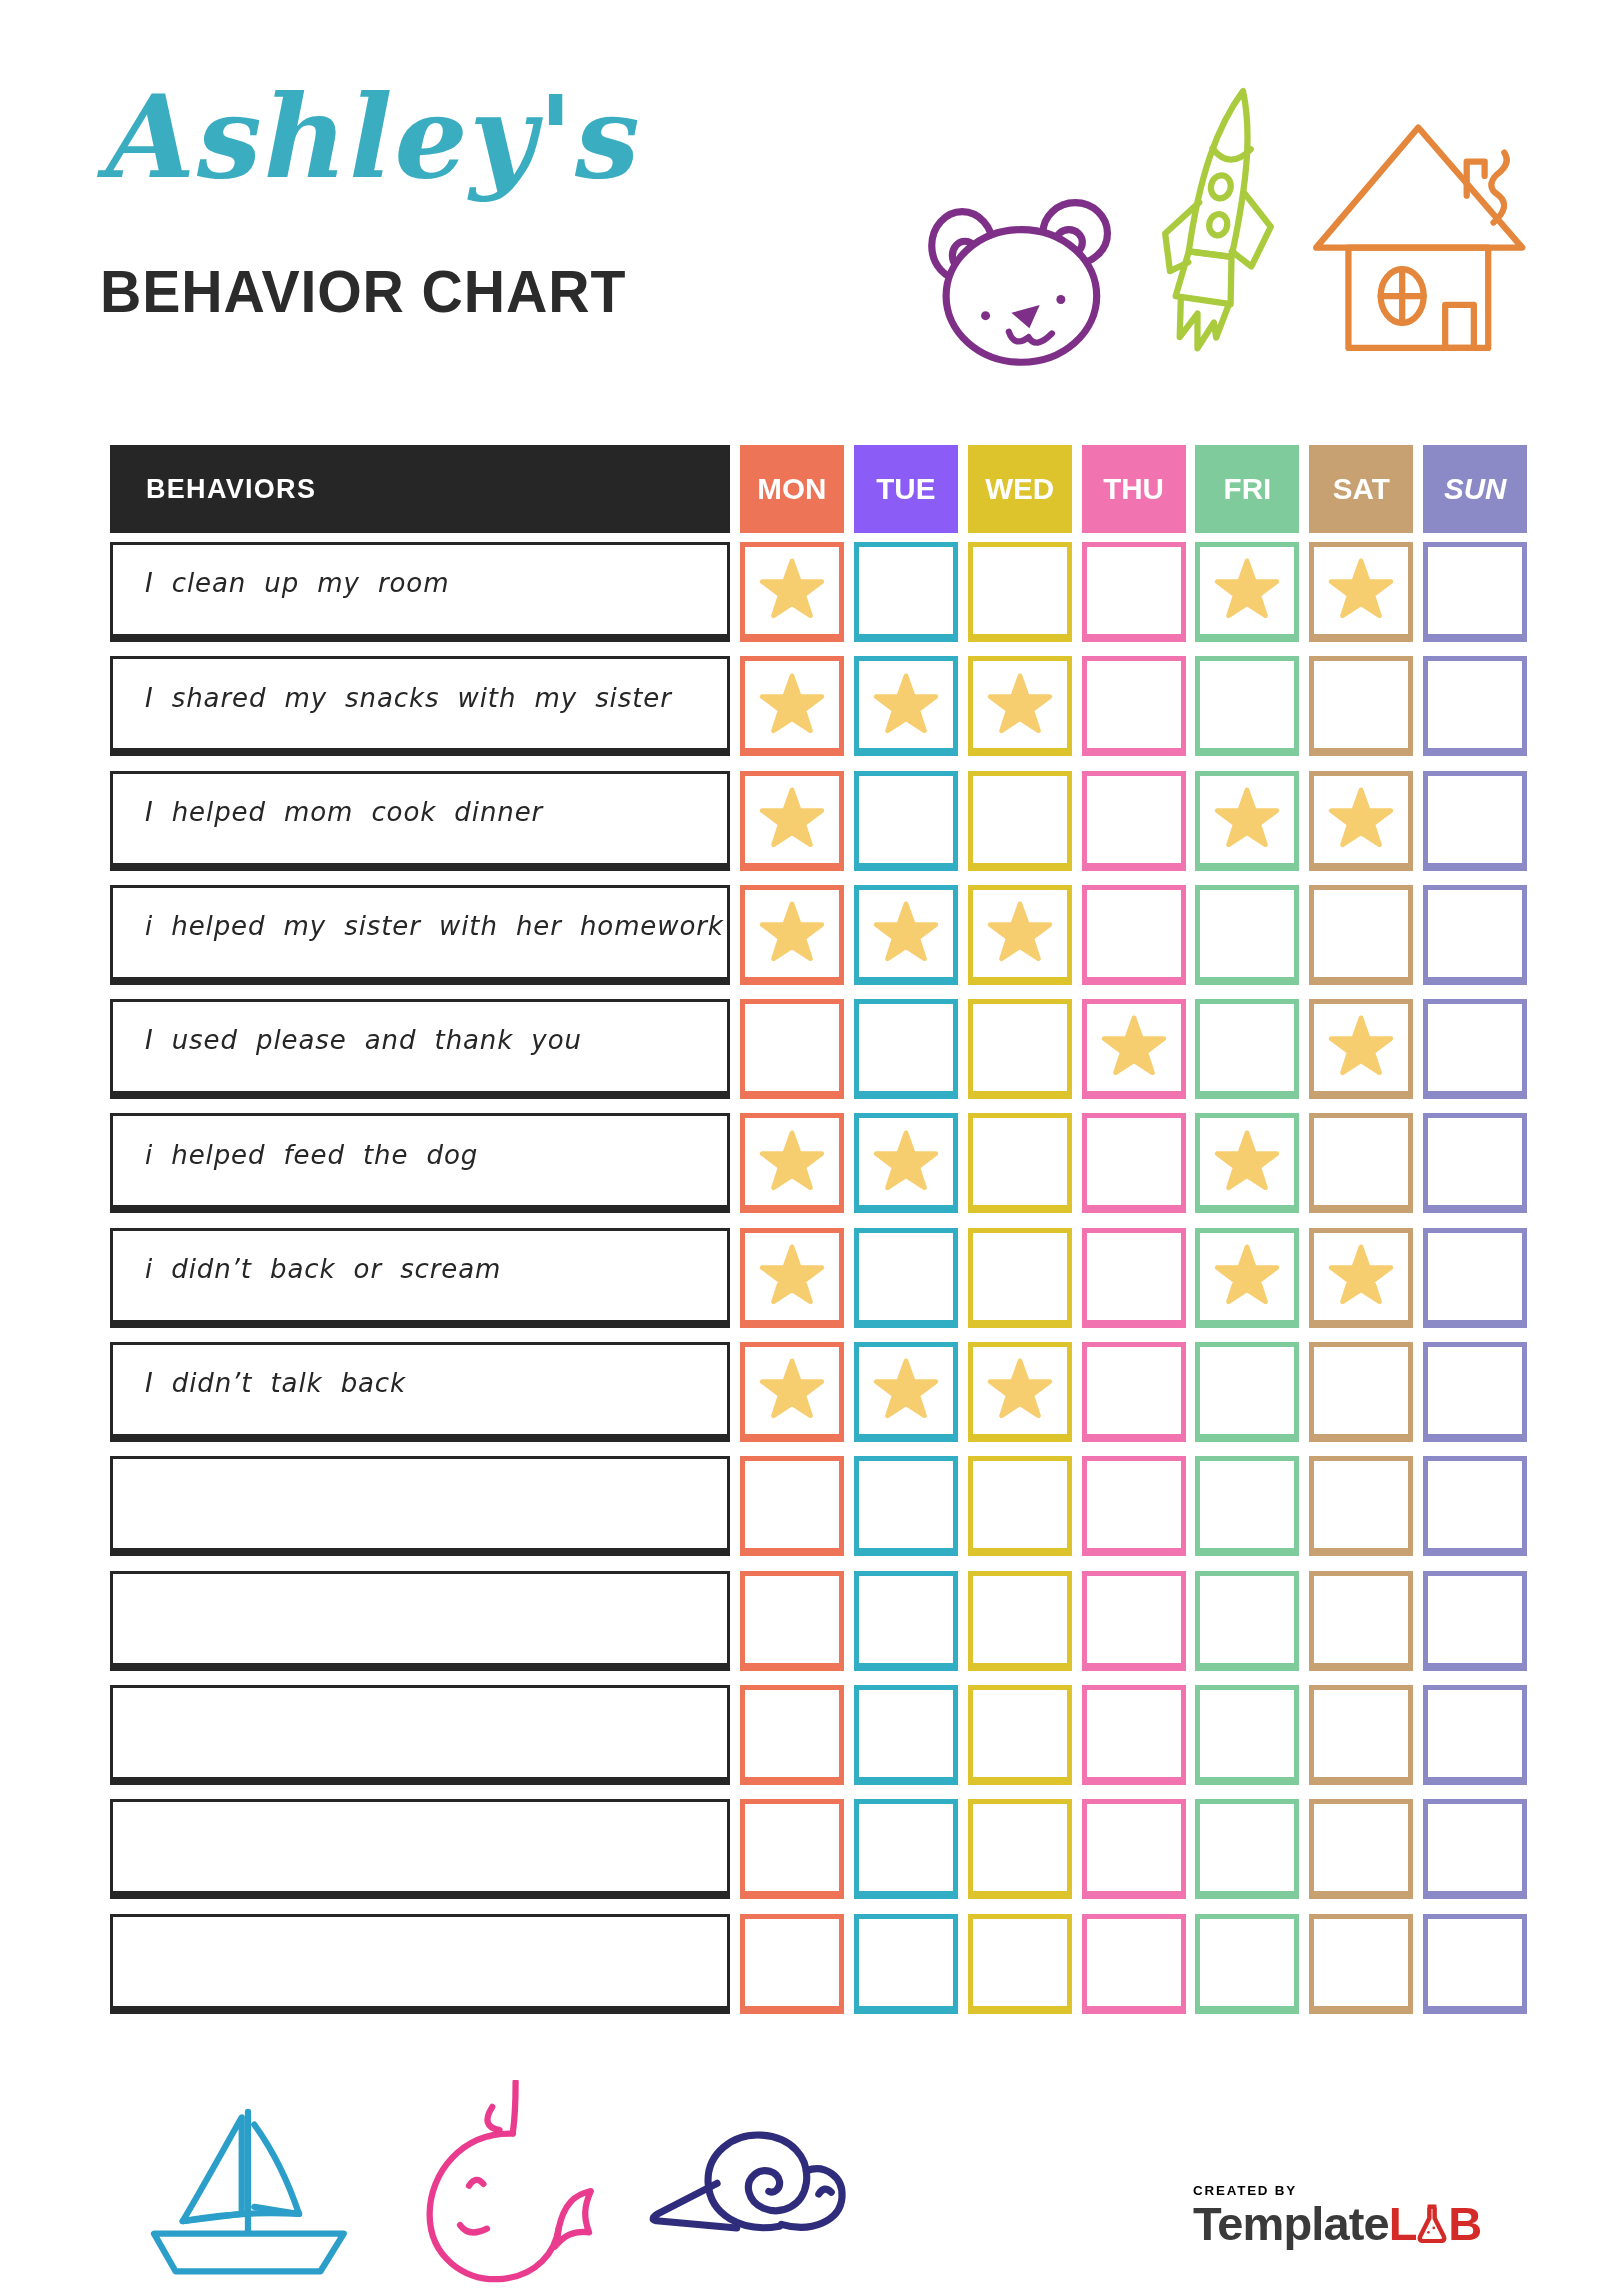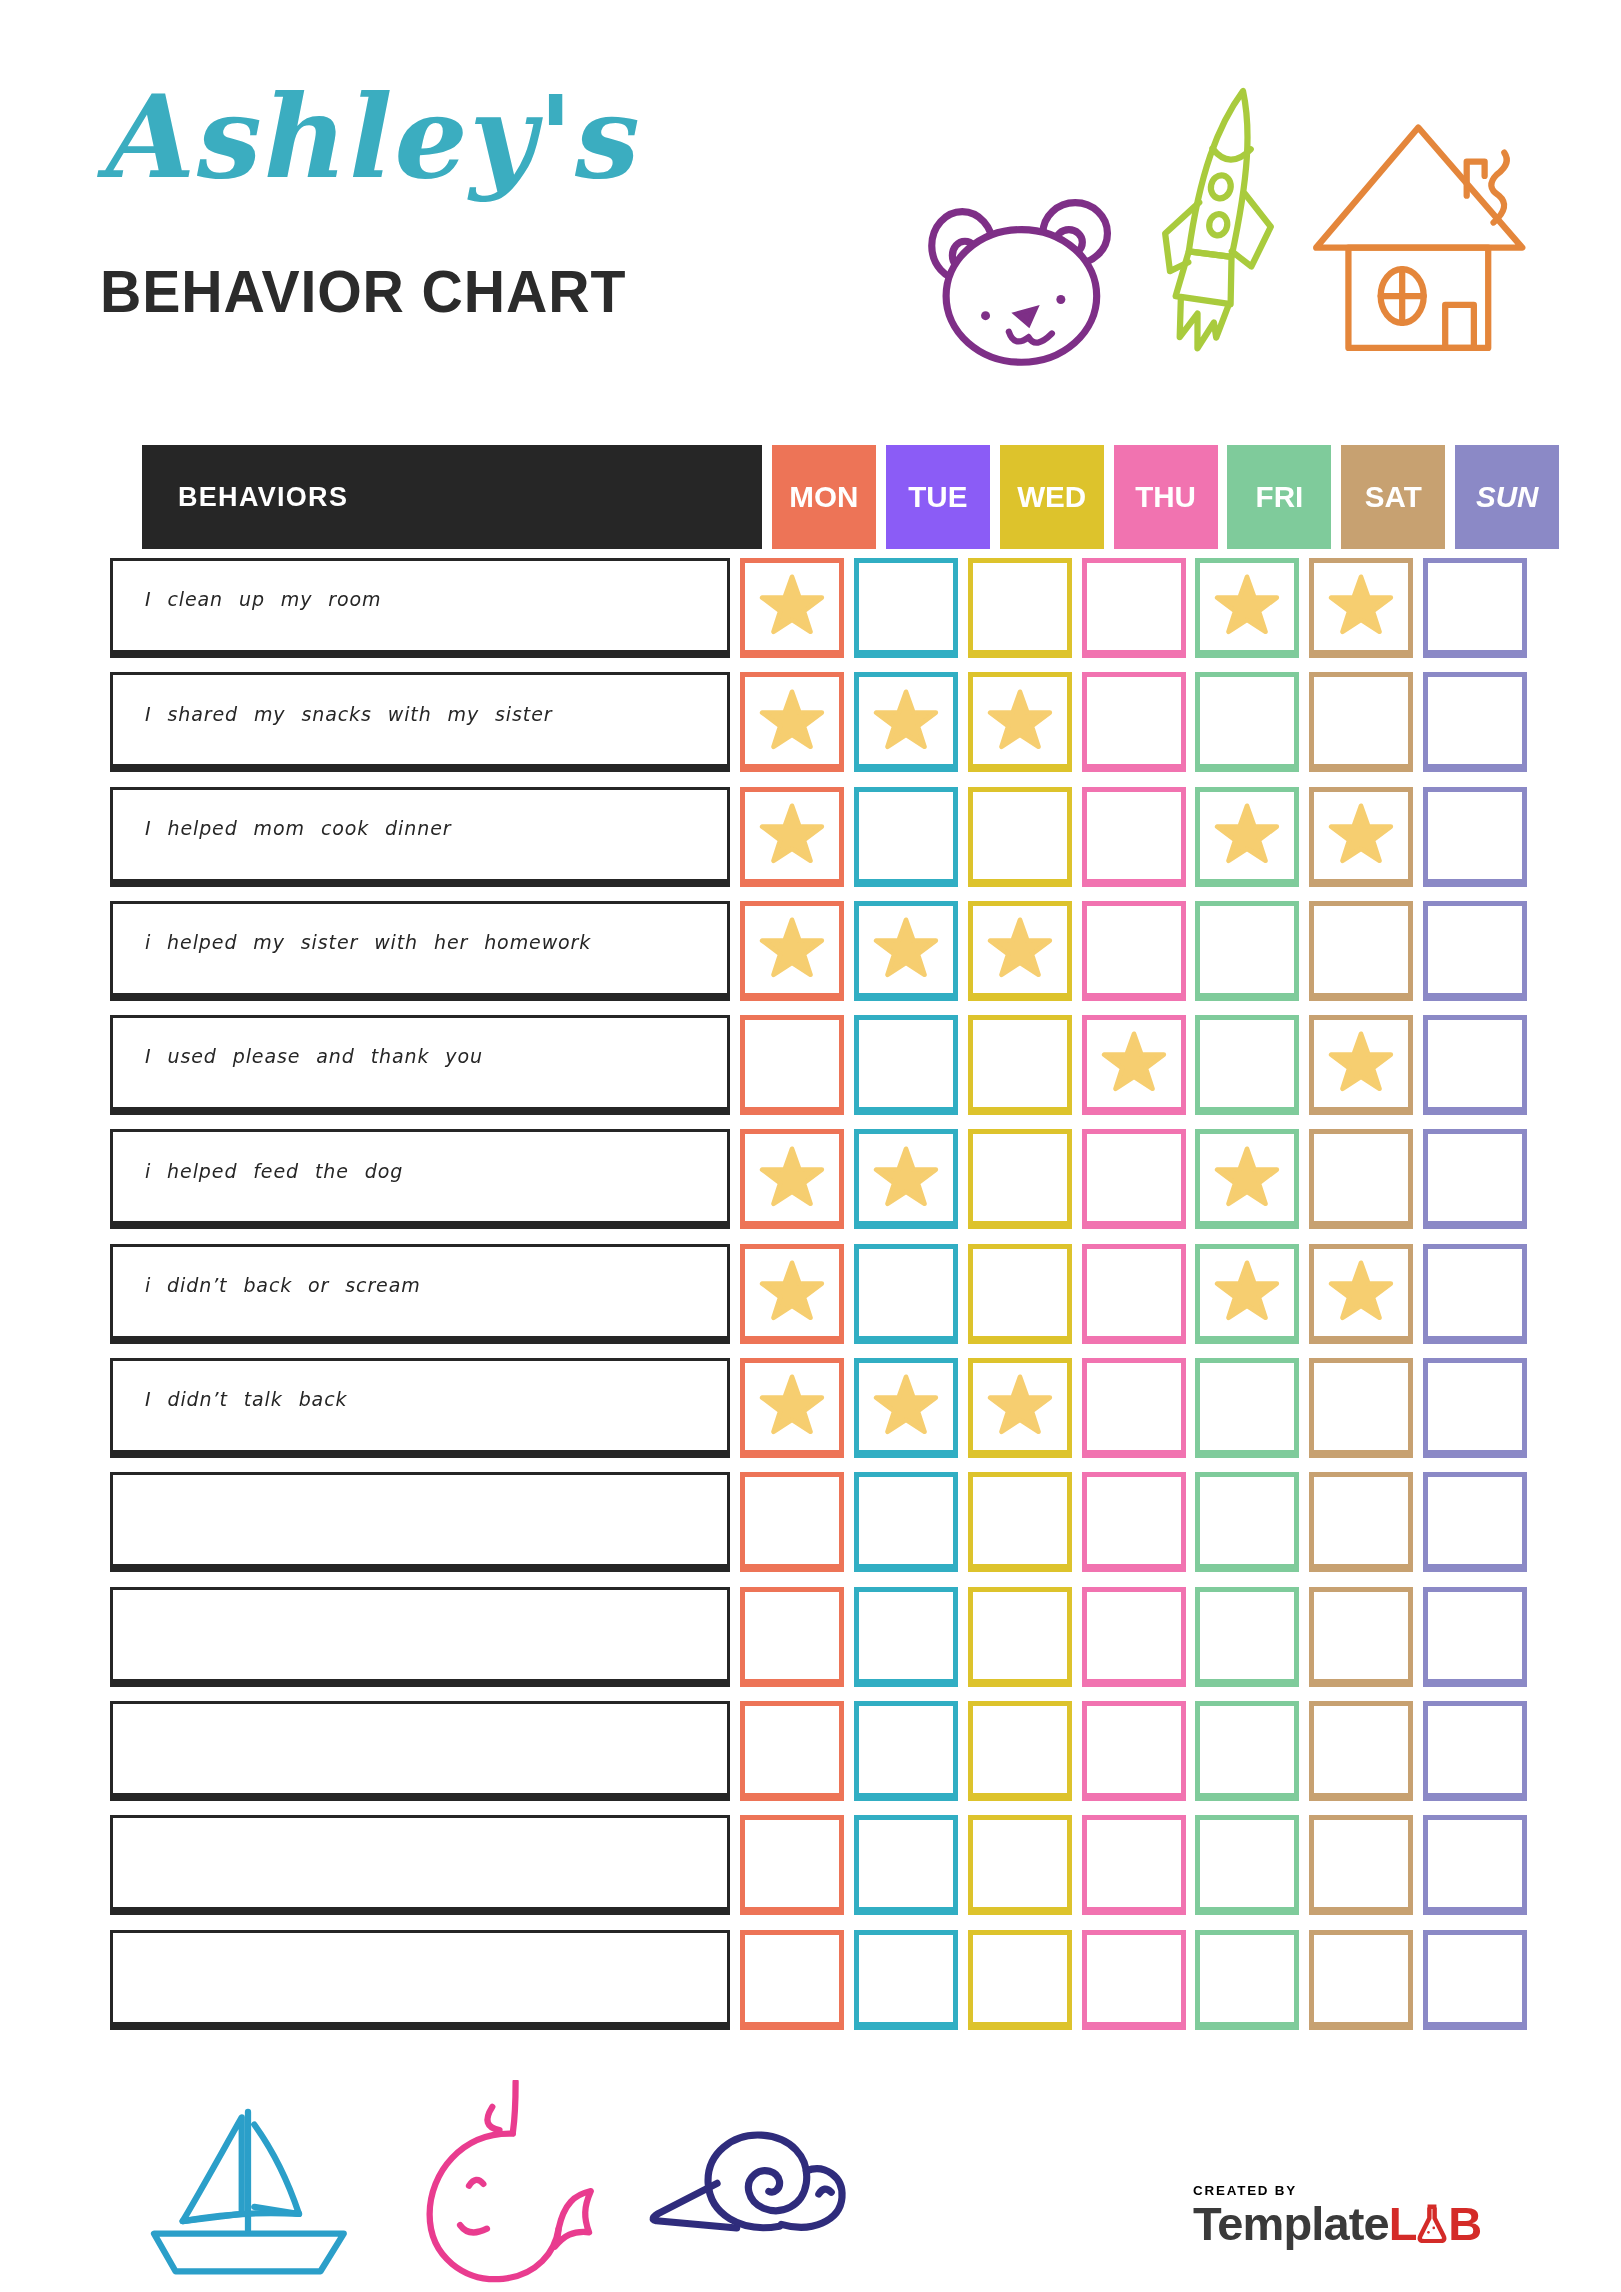--- a/index.html
+++ b/index.html
@@ -22,39 +22,39 @@
     position: absolute; left: 100px; top: 258px;
     font-size: 59px; font-weight: 800; color: #2b2b2b;
     letter-spacing: 0.9px; transform: scaleX(0.97); transform-origin: left;
     white-space: nowrap;
   }
   .doodle { position: absolute; }
   .doodle svg { display: block; }
   
   .chart-table { position: absolute; left: 110px; top: 445px; width: 1418px; }
   .trow { display: flex; align-items: stretch; }
-  .header-row { height: 104px; margin-bottom: 9px; margin-left: 32px; }
+  .header-row { height: 88px; margin-bottom: 9px; }
   .behaviors-header {
     width: 620px; flex: none; background: #262626;
     color: #ffffff; font-size: 27px; font-weight: bold; letter-spacing: 1.3px;
     display: flex; align-items: center; padding-left: 36px; box-sizing: border-box;
   }
   .day-header {
     width: 104px; flex: none; margin-left: 9.9px;
     color: #ffffff; font-size: 29.6px; font-weight: 600;
     display: flex; align-items: center; justify-content: center;
   }
   .day-header:first-of-type { margin-left: 10.7px; }
   .body-row { height: 100px; margin-bottom: 14.3px; }
   .behavior-box {
     width: 620px; flex: none; box-sizing: border-box; background: #ffffff;
     border: 3.6px solid #262626; border-bottom-width: 8px;
     display: flex; align-items: center; padding: 0 0 12.5px 32px;
     font-family: "DejaVu Sans", cursive;
-    font-style: italic; font-size: 19px; color: #262626;
+    font-style: italic; font-size: 26px; color: #262626;
     letter-spacing: 0.9px; word-spacing: 9px; white-space: nowrap; overflow: hidden;
   }
   .day-cell {
     width: 104px; flex: none; margin-left: 9.9px; box-sizing: border-box;
     background: #ffffff; border: 5.4px solid; border-bottom-width: 8px;
     display: flex; align-items: center; justify-content: center;
   }
   .day-cell:first-of-type { margin-left: 10.7px; }
   .day-cell svg { display: block; margin-top: -3.6px; }
   

